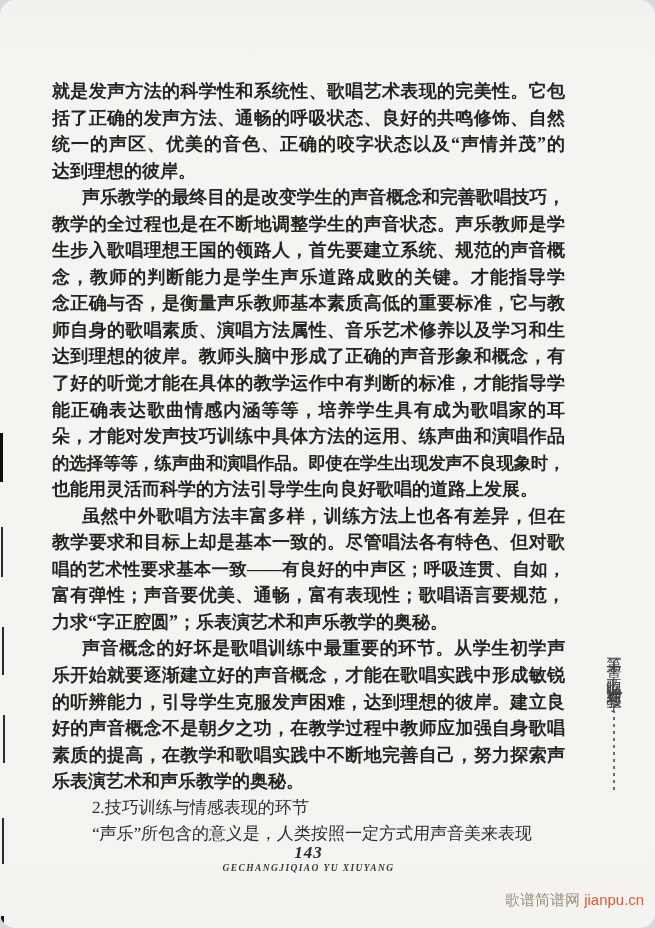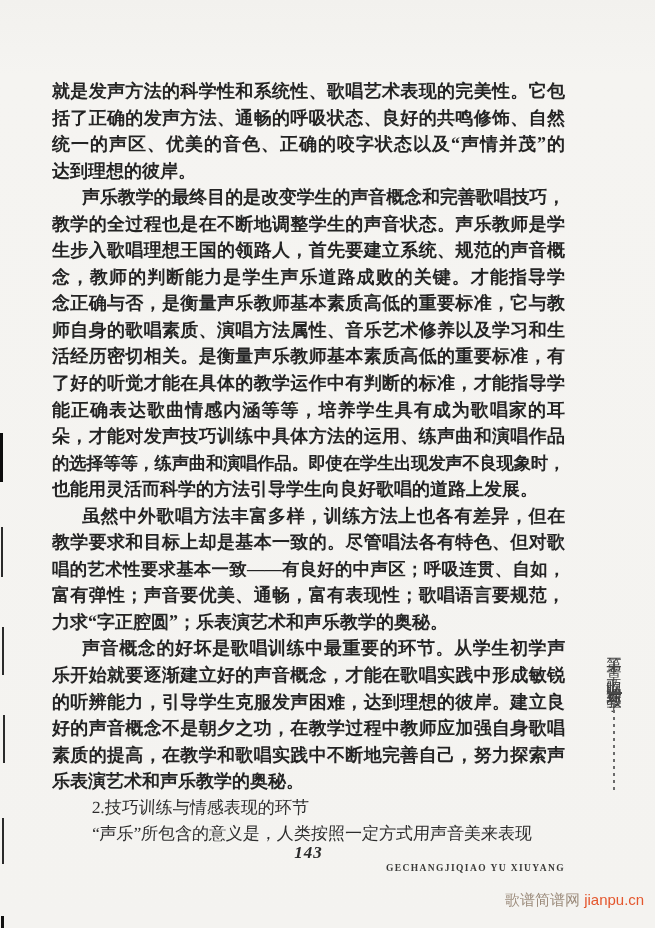--- a/index.html
+++ b/index.html
@@ -7,20 +7,21 @@
   body { font-family: "Liberation Serif", "DejaVu Serif", serif; }
 
   .page {
     position: relative;
     width: 655px;
     height: 928px;
     margin: 0 auto;
     background: #f4f3f0;
     background-image: linear-gradient(180deg, #f2f1ee 0%, #f5f4f1 8%, #f4f3f0 100%);
     overflow: hidden;
+    border-radius: 15px;
   }
 
   
   .text-block {
     position: absolute;
     left: 52px;
     top: 78px;
     width: 513px;
   }
   .bodyline {
@@ -64,22 +65,23 @@
     font-style: italic;
     font-weight: 700;
     color: #2a2a2a;
     letter-spacing: 1px;
   }
   .running-footer {
     position: absolute;
     left: 52px;
     top: 863px;
     width: 513px;
-    text-align: right;
+    text-align: center;
     font-size: 9.5px;
+    font-style: italic;
     font-weight: 700;
     color: #3a3a38;
     letter-spacing: 1.4px;
   }
 
   
   .sidebar {
     position: absolute;
     left: 601px;
     top: 645px;
@@ -148,21 +150,21 @@
   <div class="bodyline justify">就是发声方法的科学性和系统性、歌唱艺术表现的完美性。它包</div>
       <div class="bodyline justify">括了正确的发声方法、通畅的呼吸状态、良好的共鸣修饰、自然</div>
       <div class="bodyline justify">统一的声区、优美的音色、正确的咬字状态以及“声情并茂”的</div>
       <div class="bodyline">达到理想的彼岸。</div>
       <div class="bodyline indent justify">声乐教学的最终目的是改变学生的声音概念和完善歌唱技巧，</div>
       <div class="bodyline justify">教学的全过程也是在不断地调整学生的声音状态。声乐教师是学</div>
       <div class="bodyline justify">生步入歌唱理想王国的领路人，首先要建立系统、规范的声音概</div>
       <div class="bodyline justify">念，教师的判断能力是学生声乐道路成败的关键。才能指导学</div>
       <div class="bodyline justify">念正确与否，是衡量声乐教师基本素质高低的重要标准，它与教</div>
       <div class="bodyline justify">师自身的歌唱素质、演唱方法属性、音乐艺术修养以及学习和生</div>
-      <div class="bodyline justify">活经历密切相关。是衡量声乐教师基本素质高低的重要标准，有</div>
+      <div class="bodyline justify">达到理想的彼岸。教师头脑中形成了正确的声音形象和概念，有</div>
       <div class="bodyline justify">了好的听觉才能在具体的教学运作中有判断的标准，才能指导学</div>
       <div class="bodyline justify">能正确表达歌曲情感内涵等等，培养学生具有成为歌唱家的耳</div>
       <div class="bodyline justify">朵，才能对发声技巧训练中具体方法的运用、练声曲和演唱作品</div>
       <div class="bodyline justify tight">的选择等等，练声曲和演唱作品。即使在学生出现发声不良现象时，</div>
       <div class="bodyline">也能用灵活而科学的方法引导学生向良好歌唱的道路上发展。</div>
       <div class="bodyline indent justify">虽然中外歌唱方法丰富多样，训练方法上也各有差异，但在</div>
       <div class="bodyline justify">教学要求和目标上却是基本一致的。尽管唱法各有特色、但对歌</div>
       <div class="bodyline justify tight">唱的艺术性要求基本一致——有良好的中声区；呼吸连贯、自如，</div>
       <div class="bodyline justify">富有弹性；声音要优美、通畅，富有表现性；歌唱语言要规范，</div>
       <div class="bodyline">力求“字正腔圆”；乐表演艺术和声乐教学的奥秘。</div>

